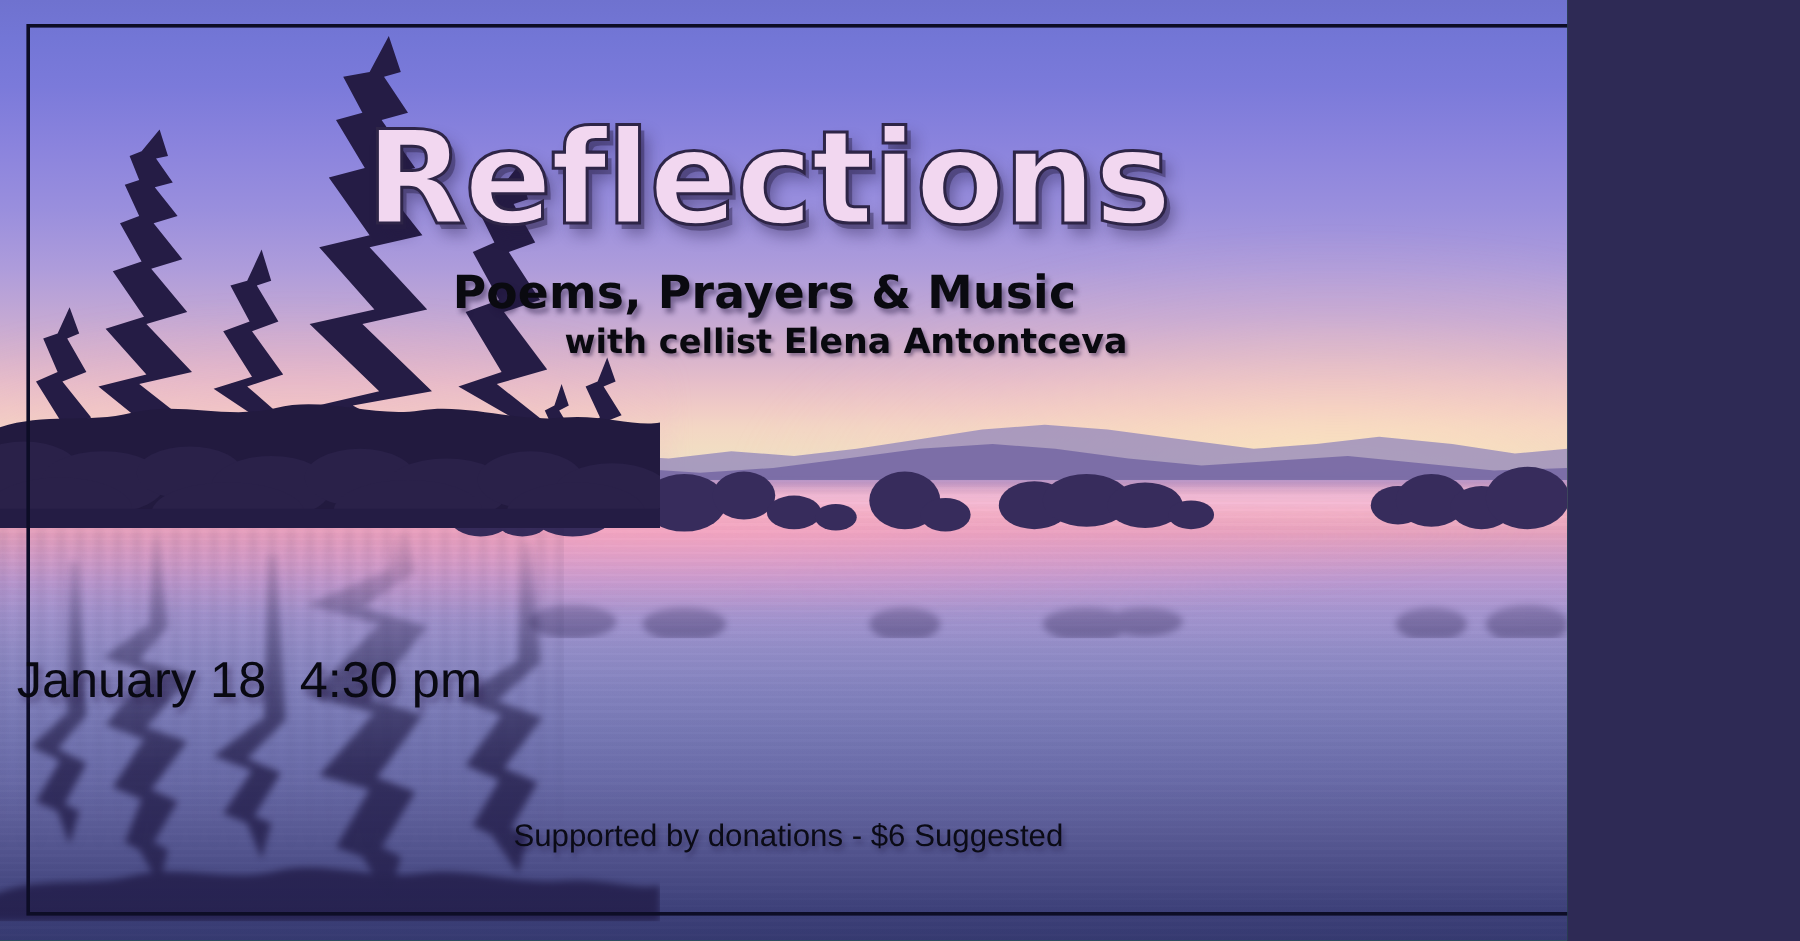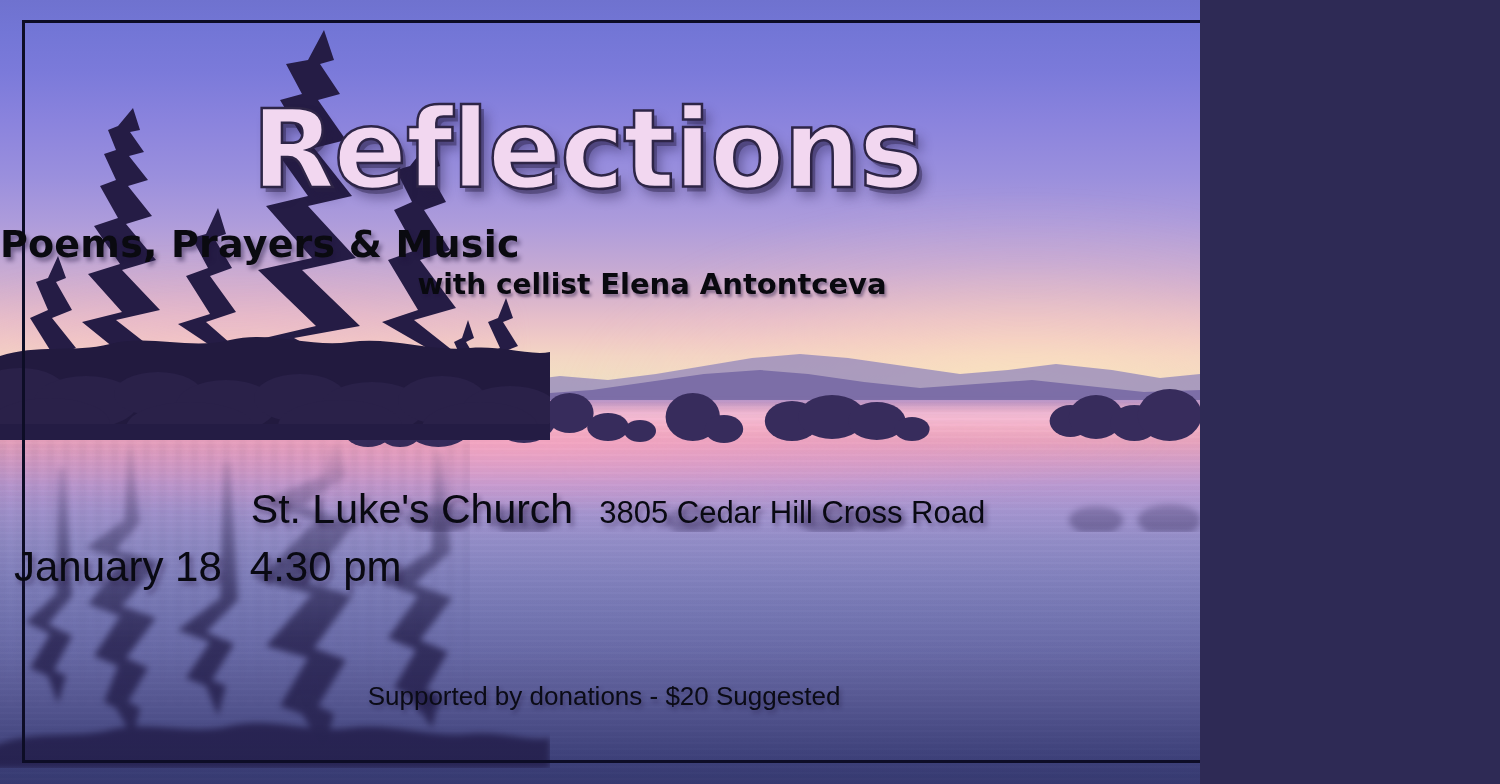--- a/index.html
+++ b/index.html
@@ -8,21 +8,21 @@
     padding: 0;
     background: #2e2a55;
   }
   body {
     font-family: "DejaVu Sans", sans-serif;
   }
 
   
   #poster {
     position: relative;
-    width: 1200px;
+    width: 1306px;
     height: 784px;
     overflow: hidden;
     background: #15803d;
   }
 
   
   .photo {
     position: absolute;
     inset: 0;
     overflow: hidden;
@@ -214,20 +214,21 @@
     -webkit-text-stroke: 2.5px #2e2547;
     text-shadow:
        4px 5px 0 rgba(40,30,70,0.42),
        7px 9px 12px rgba(35,25,65,0.40);
     padding-right: 26px;
   }
 
   #subtitle {
     position: absolute;
     left: 0; right: 0; top: 222px;
+    text-align: center;
     font-size: 38px;
     font-weight: 700;
     color: #0a0a10;
     letter-spacing: 0.2px;
     text-shadow: 3px 4px 4px rgba(30,20,60,0.45);
     padding-right: 32px;
   }
 
   #performer {
     position: absolute;
@@ -441,24 +442,21 @@
   <div class="text-layer">
 
     <div id="title">Reflections</div>
 
     <div id="subtitle">Poems, Prayers &amp; Music</div>
 
     <div id="performer">
       <span class="lead">with cellist </span><span class="name">Elena Antontceva</span>
     </div>
 
-    <div id="venue-line">
-      <span class="venue">St. Luke's Church</span><span class="addr">3805 Cedar Hill Cross Road</span>
-    </div>
 
     <div id="datetime">
       <span>January 18</span><span class="gap"></span><span>4:30 pm</span>
     </div>
 
-    <div id="donations">Supported by donations - $20 Suggested</div>
+    <div id="donations">Supported by donations - $6 Suggested</div>
   </div>
 
 </div>
 
 </body></html>

